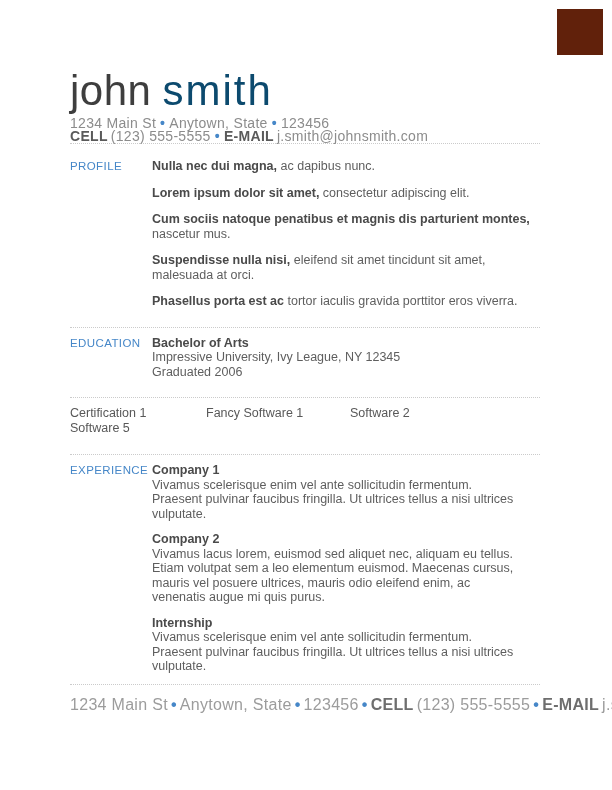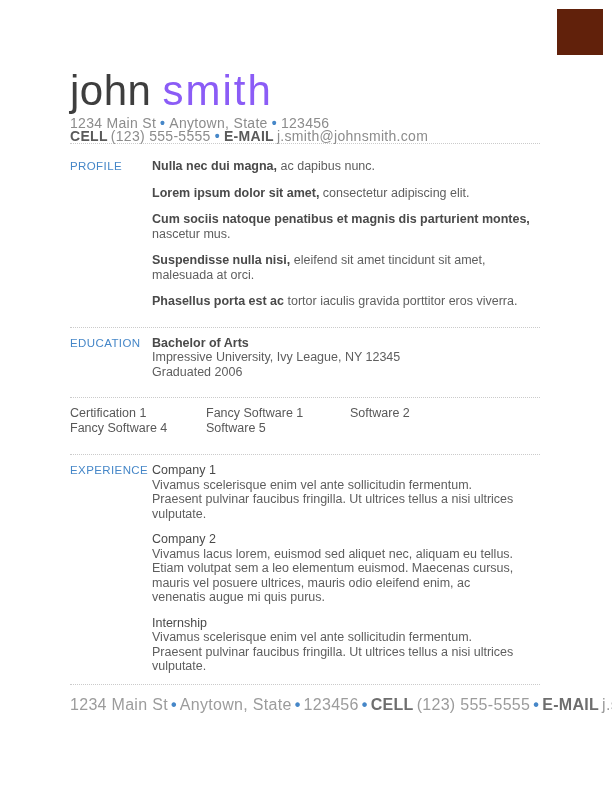--- a/index.html
+++ b/index.html
@@ -26,21 +26,21 @@
   header { padding-top:70px; }
   .name {
     font-size:42px;
     font-weight:400;
     line-height:1.0;
     letter-spacing:0.5px;
     color:#3E3E3E;
     margin-bottom:5px;
     white-space:nowrap;
   }
-  .name .last { color:#8b5cf6; margin-left:11px; letter-spacing:2px;text-align:center; }
+  .name .last { color:#0c4a6e; margin-left:11px; letter-spacing:2px;text-align:center; }
 
   .contact-line {
     font-size:14px;
     line-height:13px;
     color:#8C8C8C;
     letter-spacing:0.3px;
   }
   .contact-line b { color:#5A5A5A; font-weight:700; margin-right:3px; }
   .dot { color:#4687C8; margin:0 4px; font-weight:700; }
 
@@ -77,21 +77,21 @@
 
   .skills-grid {
     display:grid;
     grid-template-columns:136px 144px 1fr;
     line-height:15px;
     color:#585858;
   }
 
   .job { margin-bottom:11px; }
   .job:last-child { margin-bottom:0; }
-  .job-title { font-weight:400; color:#4A4A4A; }
+  .job-title { font-weight:700; color:#4A4A4A; }
 
   
   .footer-wrap {
     position:absolute;
     left:70px; right:72px;
     top:684px;
   }
   .footer-line {
     margin-top:14px;
     text-align:center;
@@ -146,21 +146,20 @@
     </section>
 
     <hr class="dotted">
 
     <section class="section">
       <div class="sec-body">
         <div class="skills-grid">
           <span>Certification 1</span>
           <span>Fancy Software 1</span>
           <span>Software 2</span>
-          <span>Fancy Software 4</span>
           <span>Software 5</span>
         </div>
       </div>
     </section>
 
     <hr class="dotted">
 
     <section class="section">
       <div class="sec-label">EXPERIENCE</div>
       <div class="sec-body">

